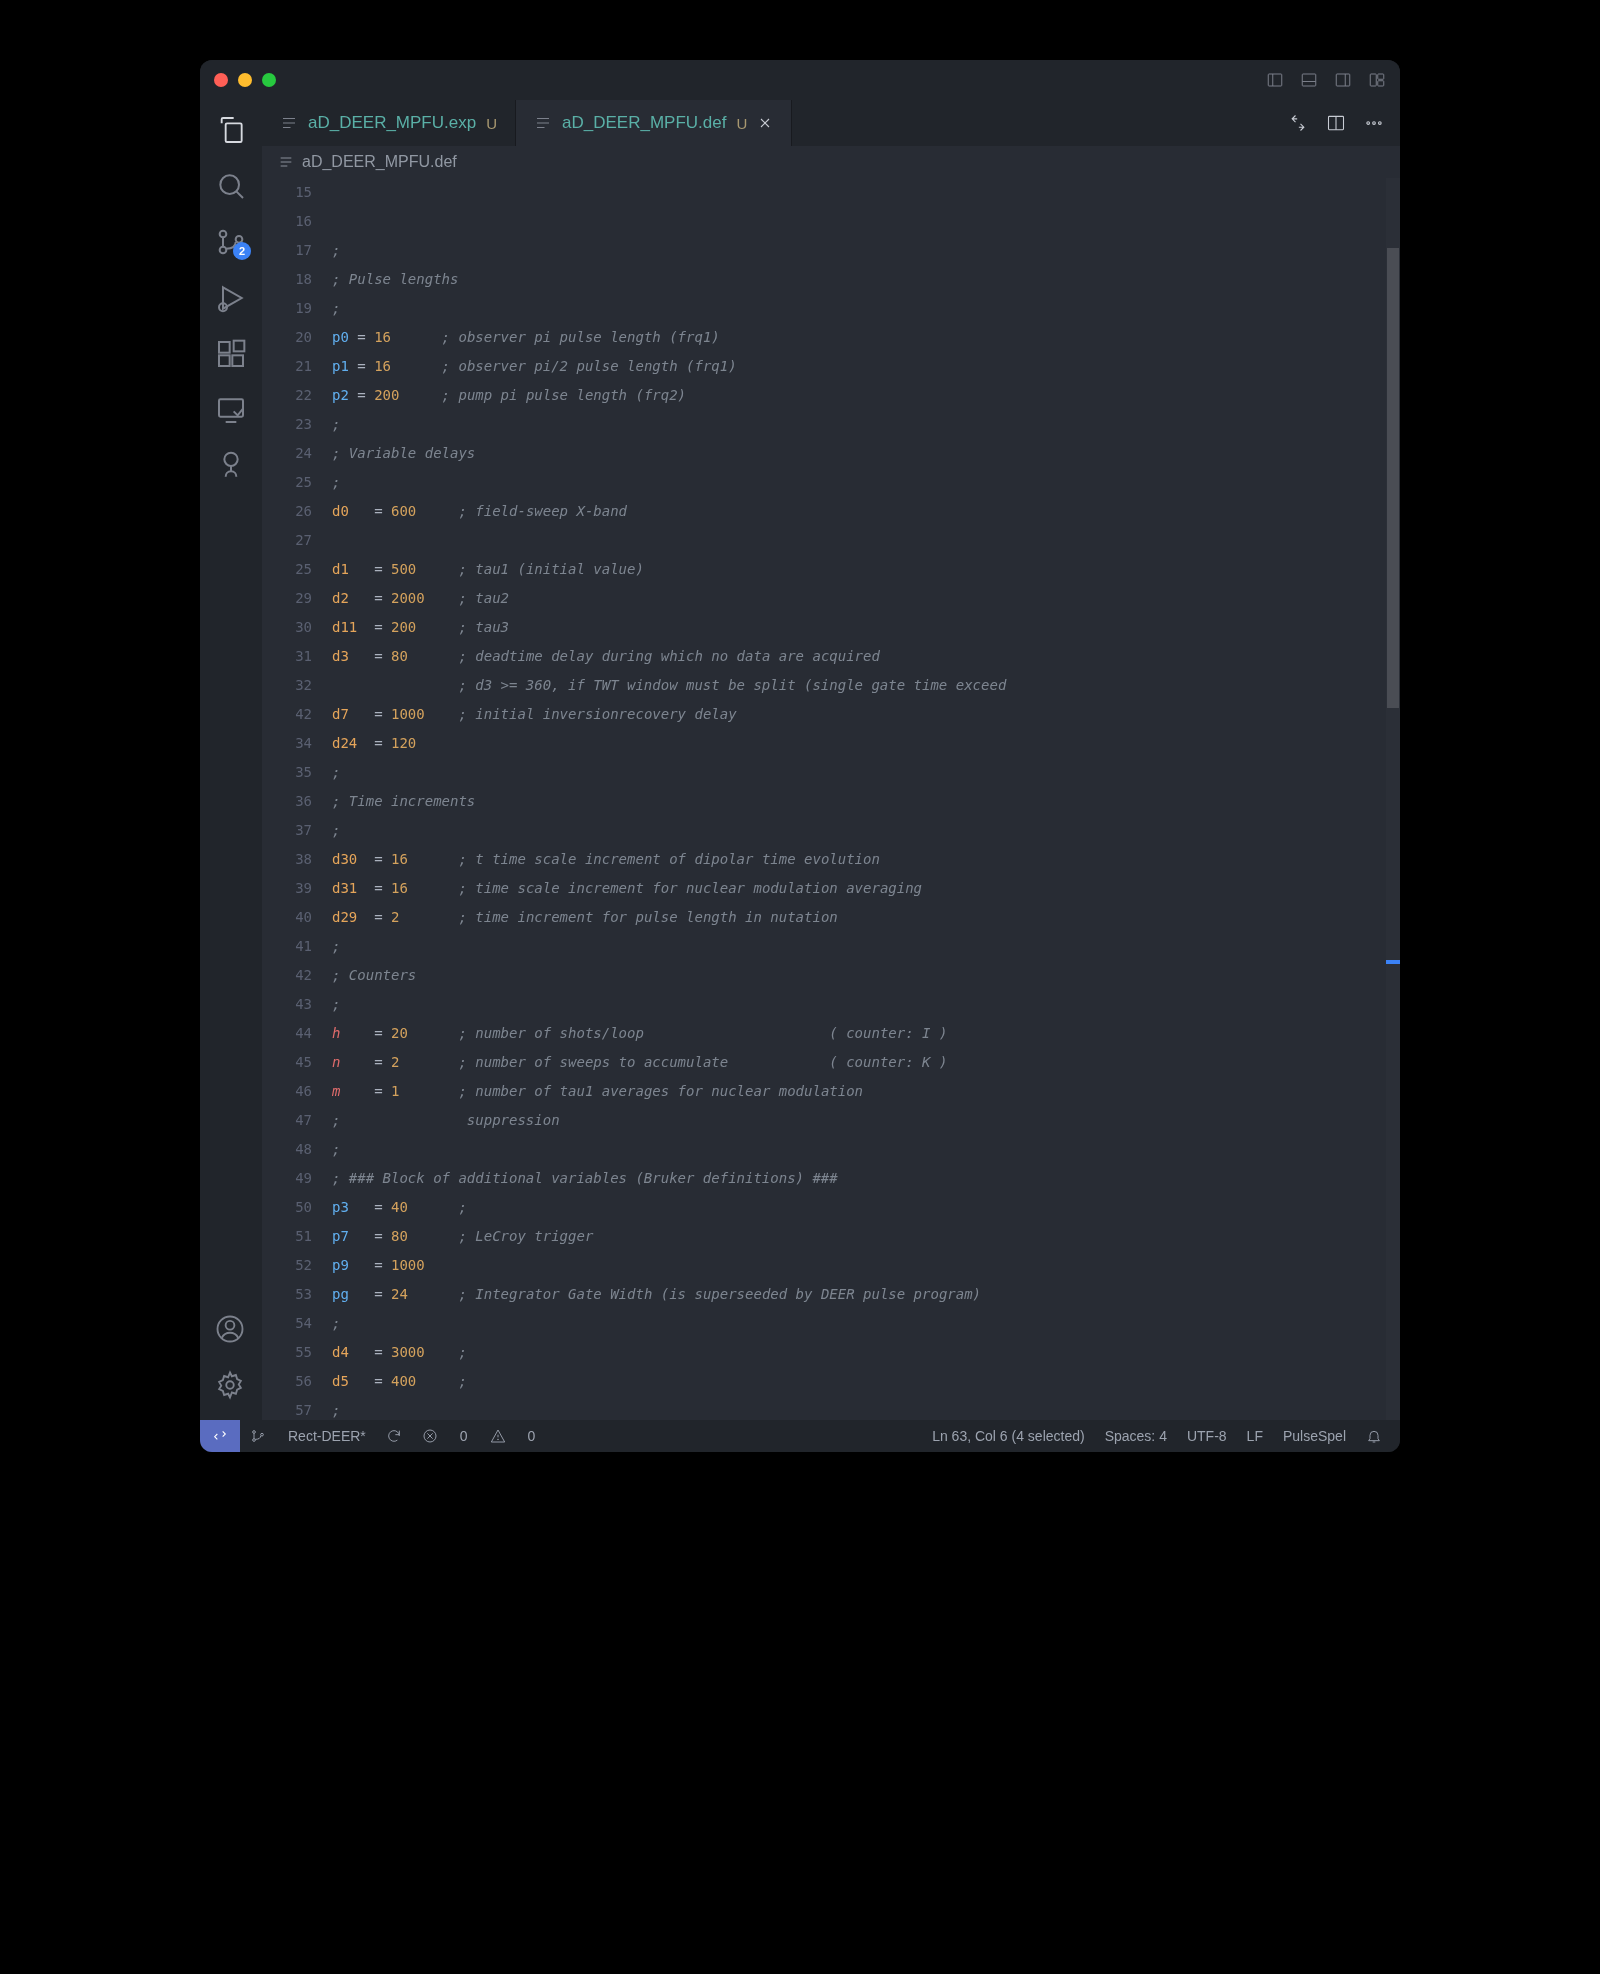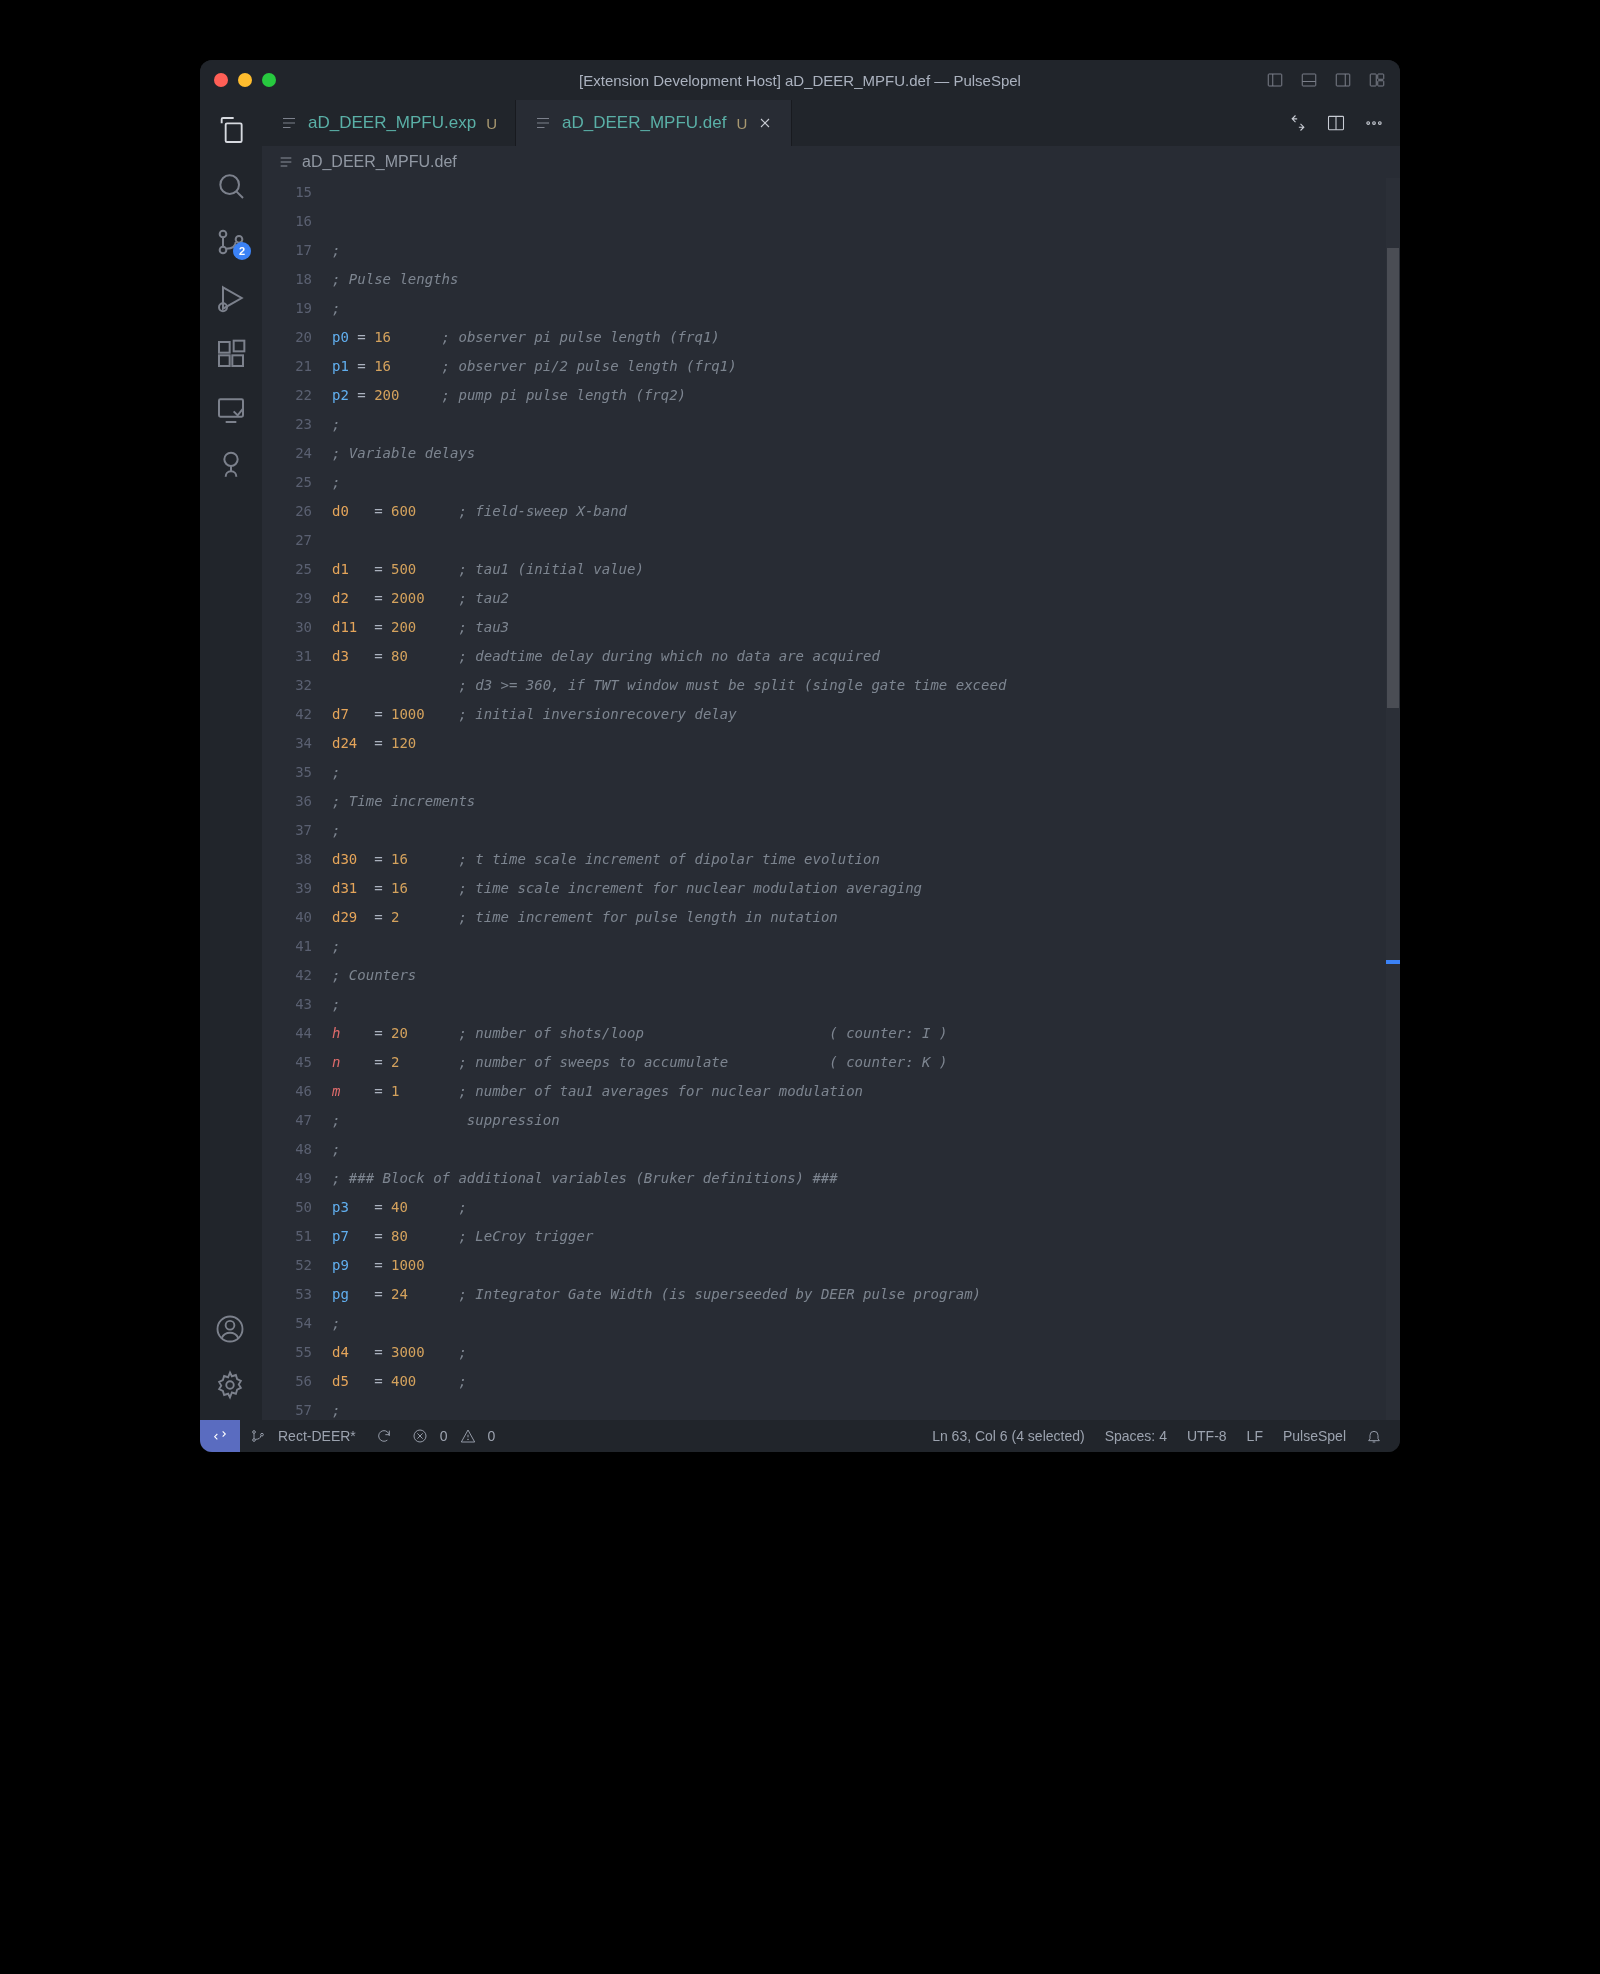--- a/index.html
+++ b/index.html
@@ -149,37 +149,36 @@
       align-items: center;
       font-size: 14px;
       color: #9ca3af;
     }
     .status-remote {
       width: 40px; height: 100%;
       background: #5a6cc0;
       display: flex; align-items: center; justify-content: center;
     }
     .status-remote svg { width: 16px; height: 16px; stroke: white; fill:none; stroke-width:1.6;}
-    .status-item { padding: 0 10px; display: flex; align-items: center; gap: 12px; text-align: center;}
+    .status-item { padding: 0 10px; display: flex; align-items: center; gap: 22px; text-align: center;}
     .status-item svg { width: 16px; height: 16px; stroke: #9ca3af; fill: none; stroke-width:1.4;}
     .status-right { margin-left: auto; display: flex; padding-right: 8px;}
     .line-row { display: block; height: 29px;}
   </style>
 </head>
 <body>
 
 <div class="window">
 
   <div class="titlebar">
     <div class="traffic-lights">
       <div class="traffic-light tl-close"></div>
       <div class="traffic-light tl-min"></div>
       <div class="traffic-light tl-max"></div>
     </div>
-    <div class="window-title">[Extension Development Host] aD_DEER_MPFU.def — PulseSpel</div>
     <div class="titlebar-right">
       <svg class="titlebar-icon" viewBox="0 0 24 24">
           <rect x="3" y="4" width="18" height="16" rx="1"></rect>
           <line x1="9" y1="4" x2="9" y2="20"></line>
         </svg>
       <svg class="titlebar-icon" viewBox="0 0 24 24">
           <rect x="3" y="4" width="18" height="16" rx="1"></rect>
           <line x1="3" y1="14" x2="21" y2="14"></line>
         </svg>
       <svg class="titlebar-icon" viewBox="0 0 24 24">

